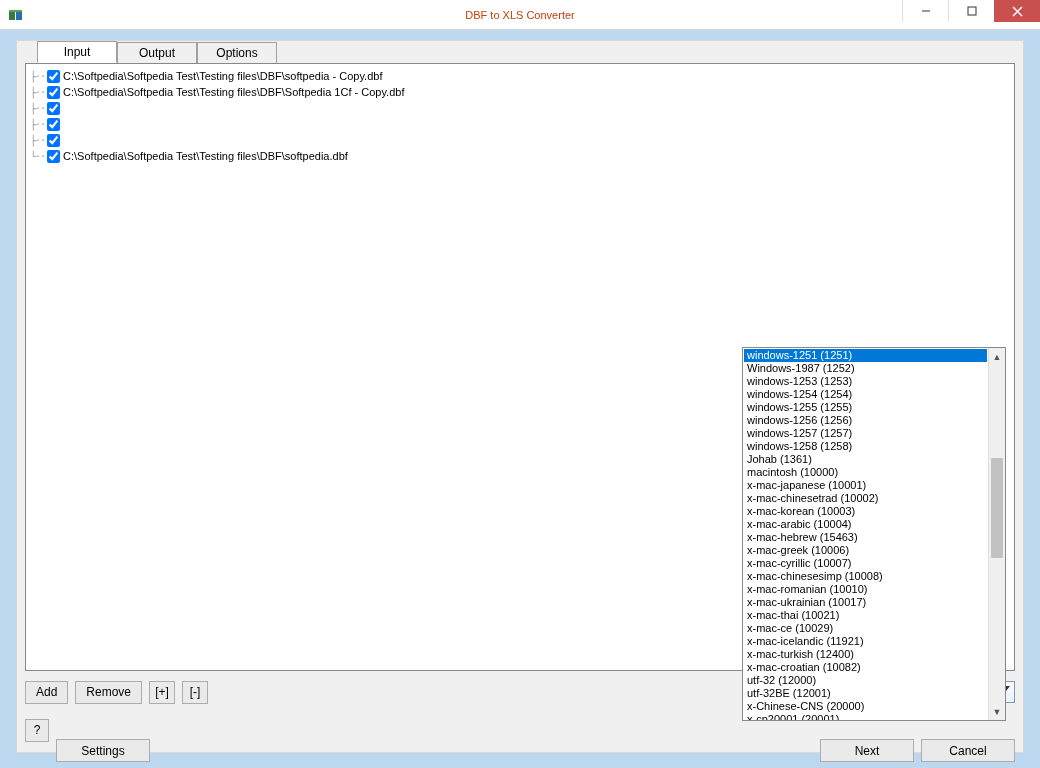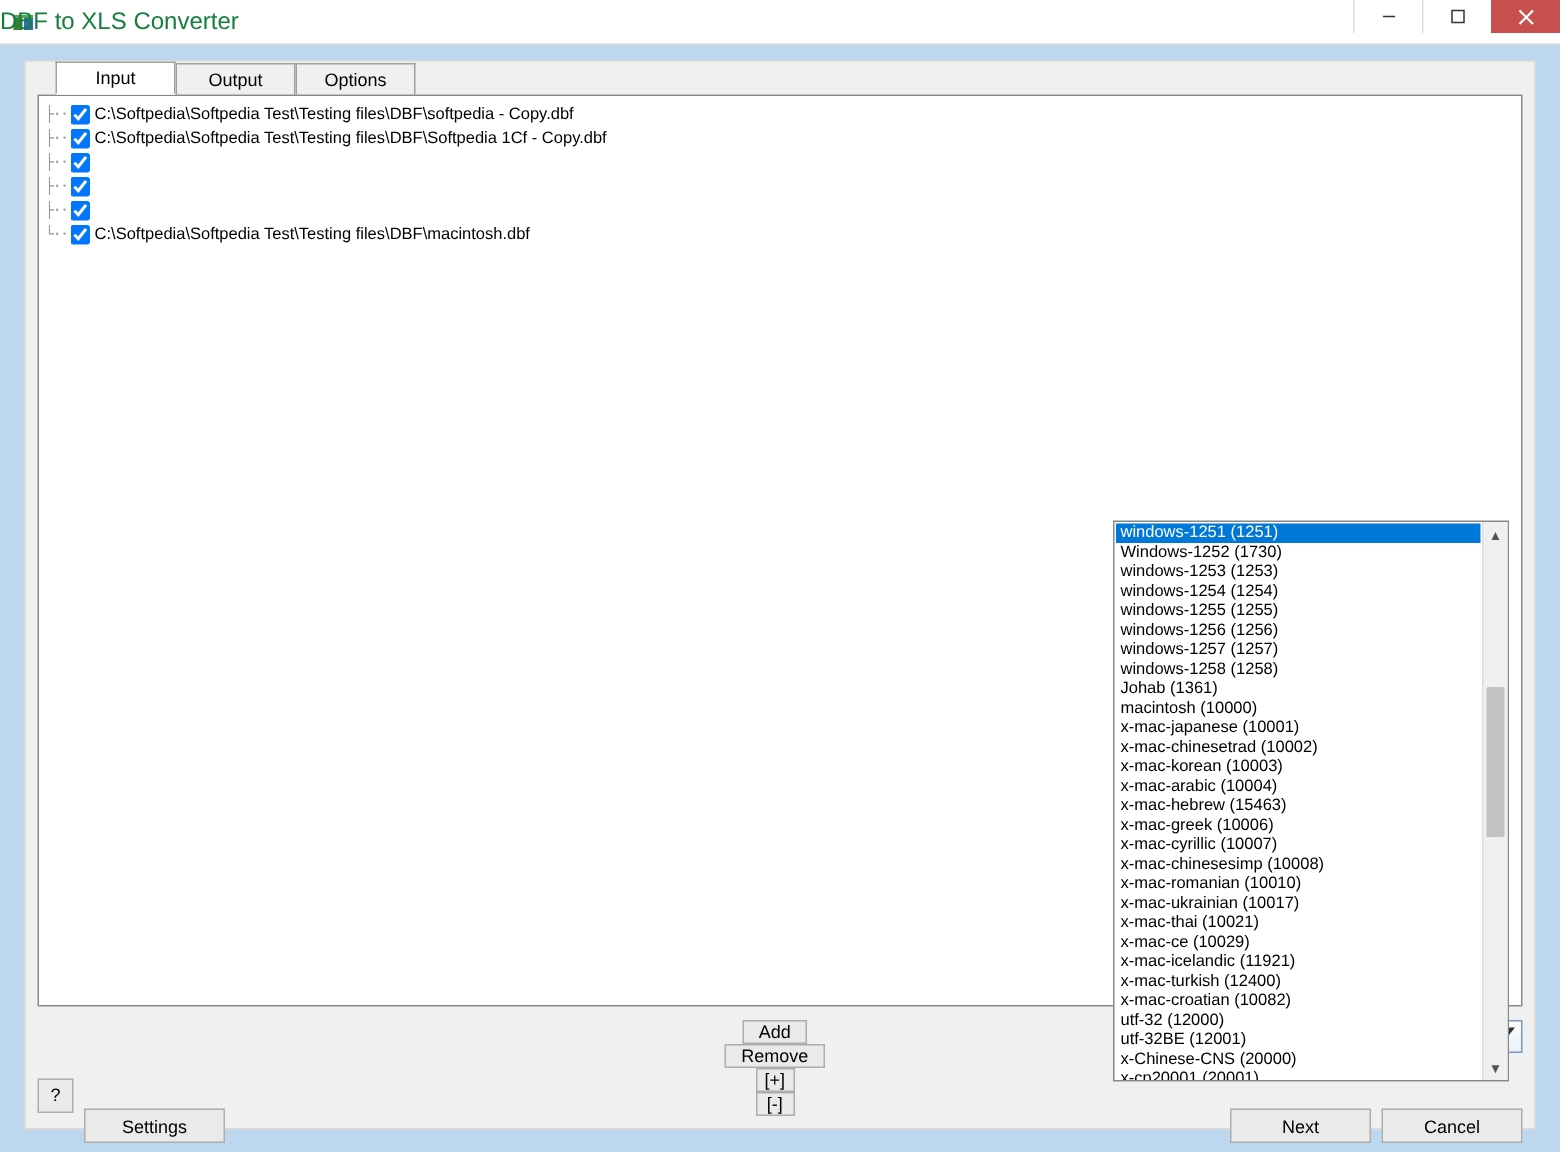--- a/index.html
+++ b/index.html
@@ -22,22 +22,23 @@
 }
 .titlebar .app-icon {
   width: 16px; height: 16px;
   margin-left: 8px;
   display: inline-block;
 }
 .app-icon svg { display:block; }
 .titlebar .title {
   position: absolute;
   left: 0; right: 0;
-  font-size: 16px;
-  color: #15803d;
+  text-align: center;
+  font-size: 11px;
+  color: #c2410c;
   pointer-events: none;
 }
 .win-btns { position: absolute; right: 0; top: 0; display: flex; height: 22px;}
 .win-btn {
   width: 46px; height: 22px;
   display: flex; align-items: center; justify-content: center;
   font-size: 12px;
   border-left: 1px solid #e0e0e0;
   background: #fff;
   cursor: default;
@@ -100,21 +101,20 @@
   width: 13px; height: 13px;
   margin-right: 3px;
 }
 .toolbar-row {
   position: absolute;
   left: 8px; right: 8px;
   bottom: 48px;
   height: 24px;
   display: flex;
   align-items: center;
-  flex-direction: column;
 }
 .btn {
   height: 23px;
   background: #eaeaea;
   border: 1px solid #adadad;
   font-size: 12px;
   padding: 0 10px;
   margin-right: 7px;
   cursor: default;
   display: inline-flex;
@@ -269,30 +269,30 @@
           <span class="dotted"> ├··</span>
           <input type="checkbox" checked="" style="">
         </div>
         <div class="tree-item">
           <span class="dotted"> ├··</span>
           <input type="checkbox" checked="" style="">
         </div>
         <div class="tree-item">
           <span class="dotted"> └··</span>
           <input type="checkbox" checked="" style="">
-          <span>C:\Softpedia\Softpedia Test\Testing files\DBF\macintosh.dbf</span>
+          <span>C:\Softpedia\Softpedia Test\Testing files\DBF\softpedia.dbf</span>
         </div>
       </div>
 
     <div class="watermark">SOFTPEDIA</div>
 
     <div class="listbox">
       <div class="items" id="enc-items">
           <div class="item selected">windows-1251 (1251)</div>
-          <div class="item">Windows-1252 (1730)</div>
+          <div class="item">Windows-1987 (1252)</div>
           <div class="item">windows-1253 (1253)</div>
           <div class="item">windows-1254 (1254)</div>
           <div class="item">windows-1255 (1255)</div>
           <div class="item">windows-1256 (1256)</div>
           <div class="item">windows-1257 (1257)</div>
           <div class="item">windows-1258 (1258)</div>
           <div class="item">Johab (1361)</div>
           <div class="item">macintosh (10000)</div>
           <div class="item">x-mac-japanese (10001)</div>
           <div class="item">x-mac-chinesetrad (10002)</div>

